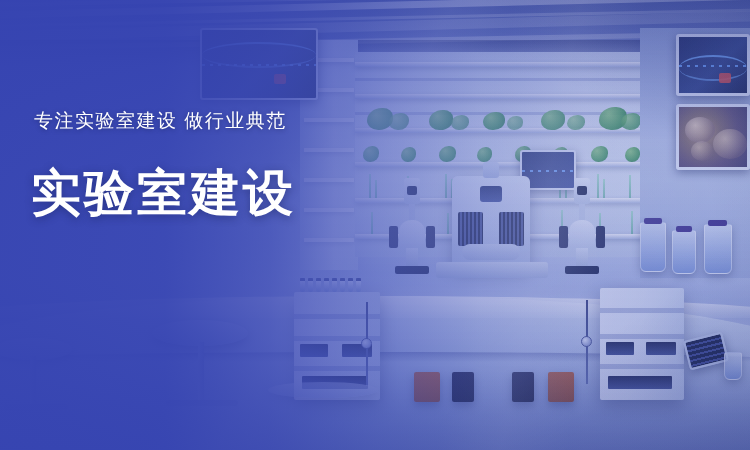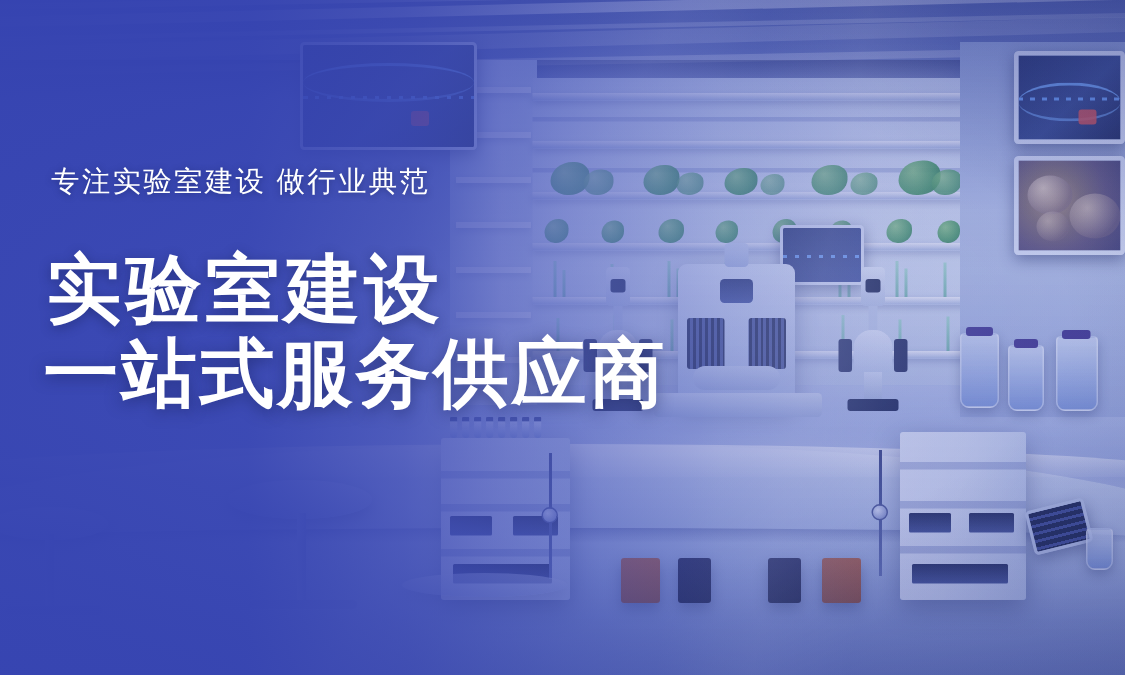--- a/index.html
+++ b/index.html
@@ -597,17 +597,16 @@
   </div>
 
   <div class="brand-tint"></div>
   <div class="brand-overlay"></div>
 
   <div class="content">
     <div class="tagline">专注实验室建设 做行业典范</div>
 
     <div class="headline-1">实验室建设</div>
 
-    <div class="headline-2">一站式服务供应商</div>
 
   </div>
 
 </div>
 
 </body></html>

